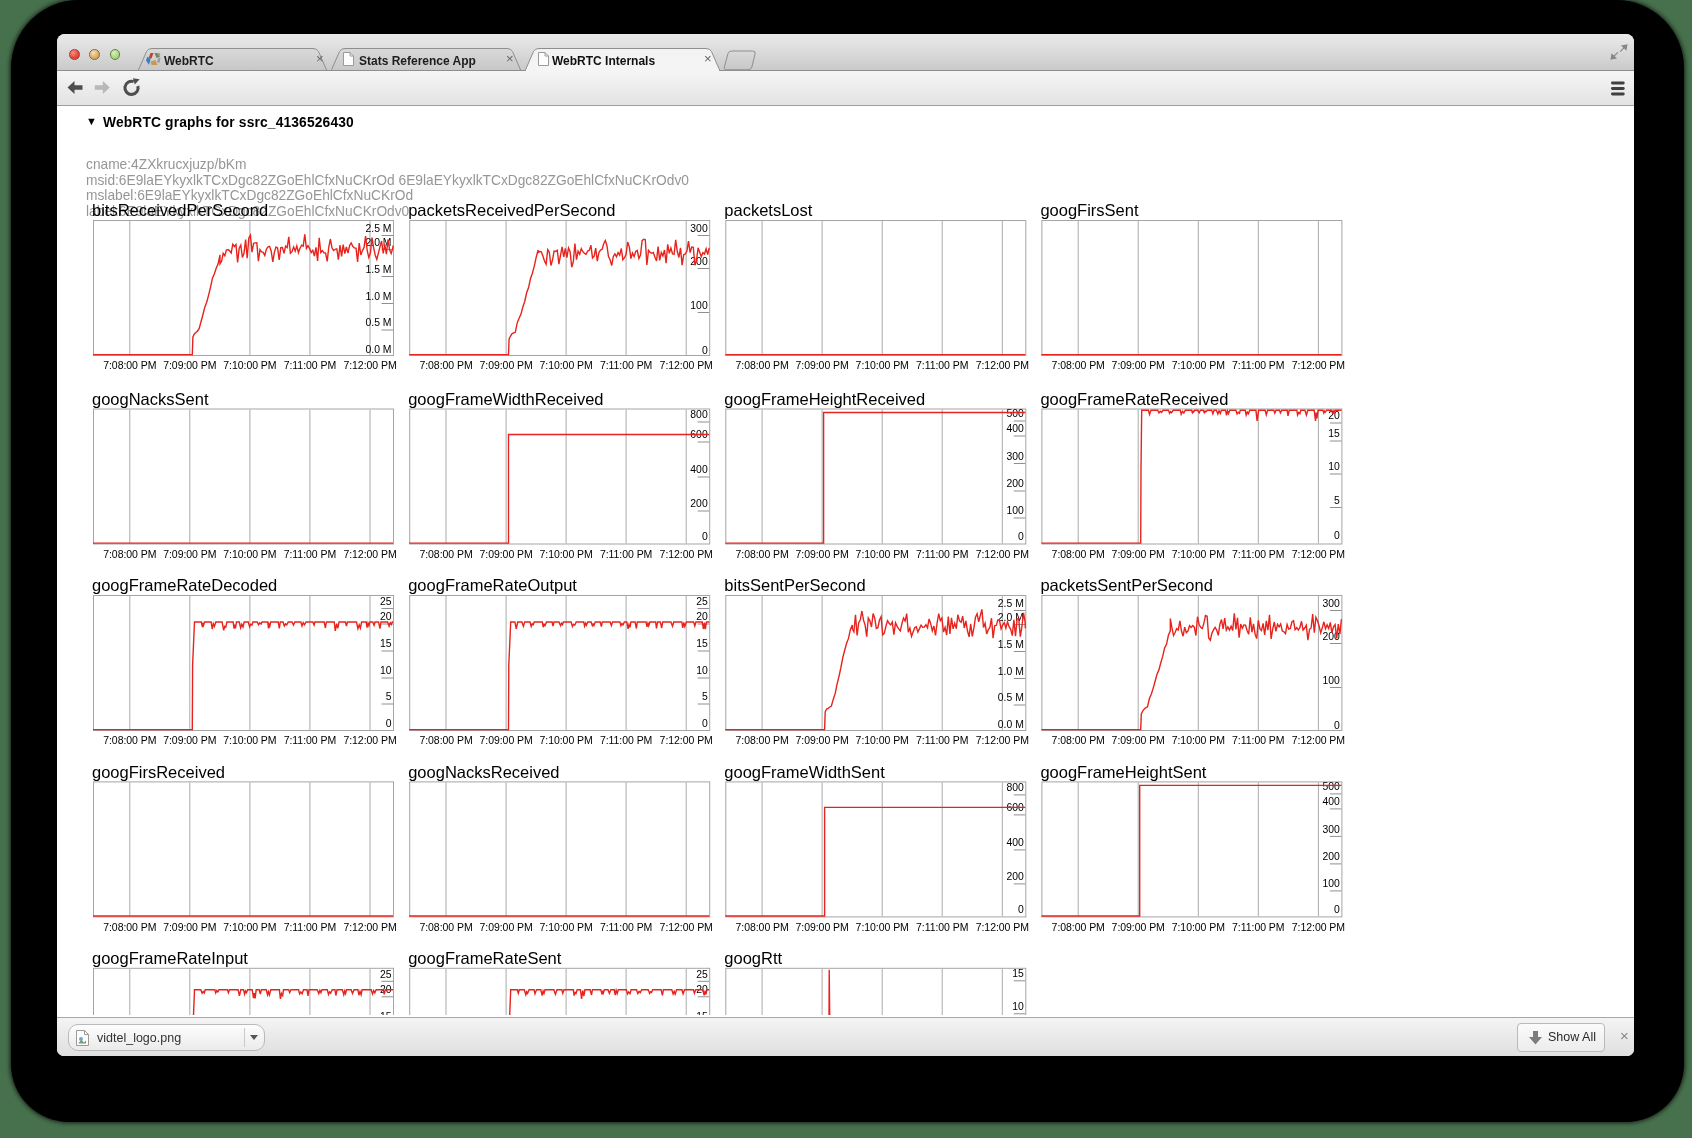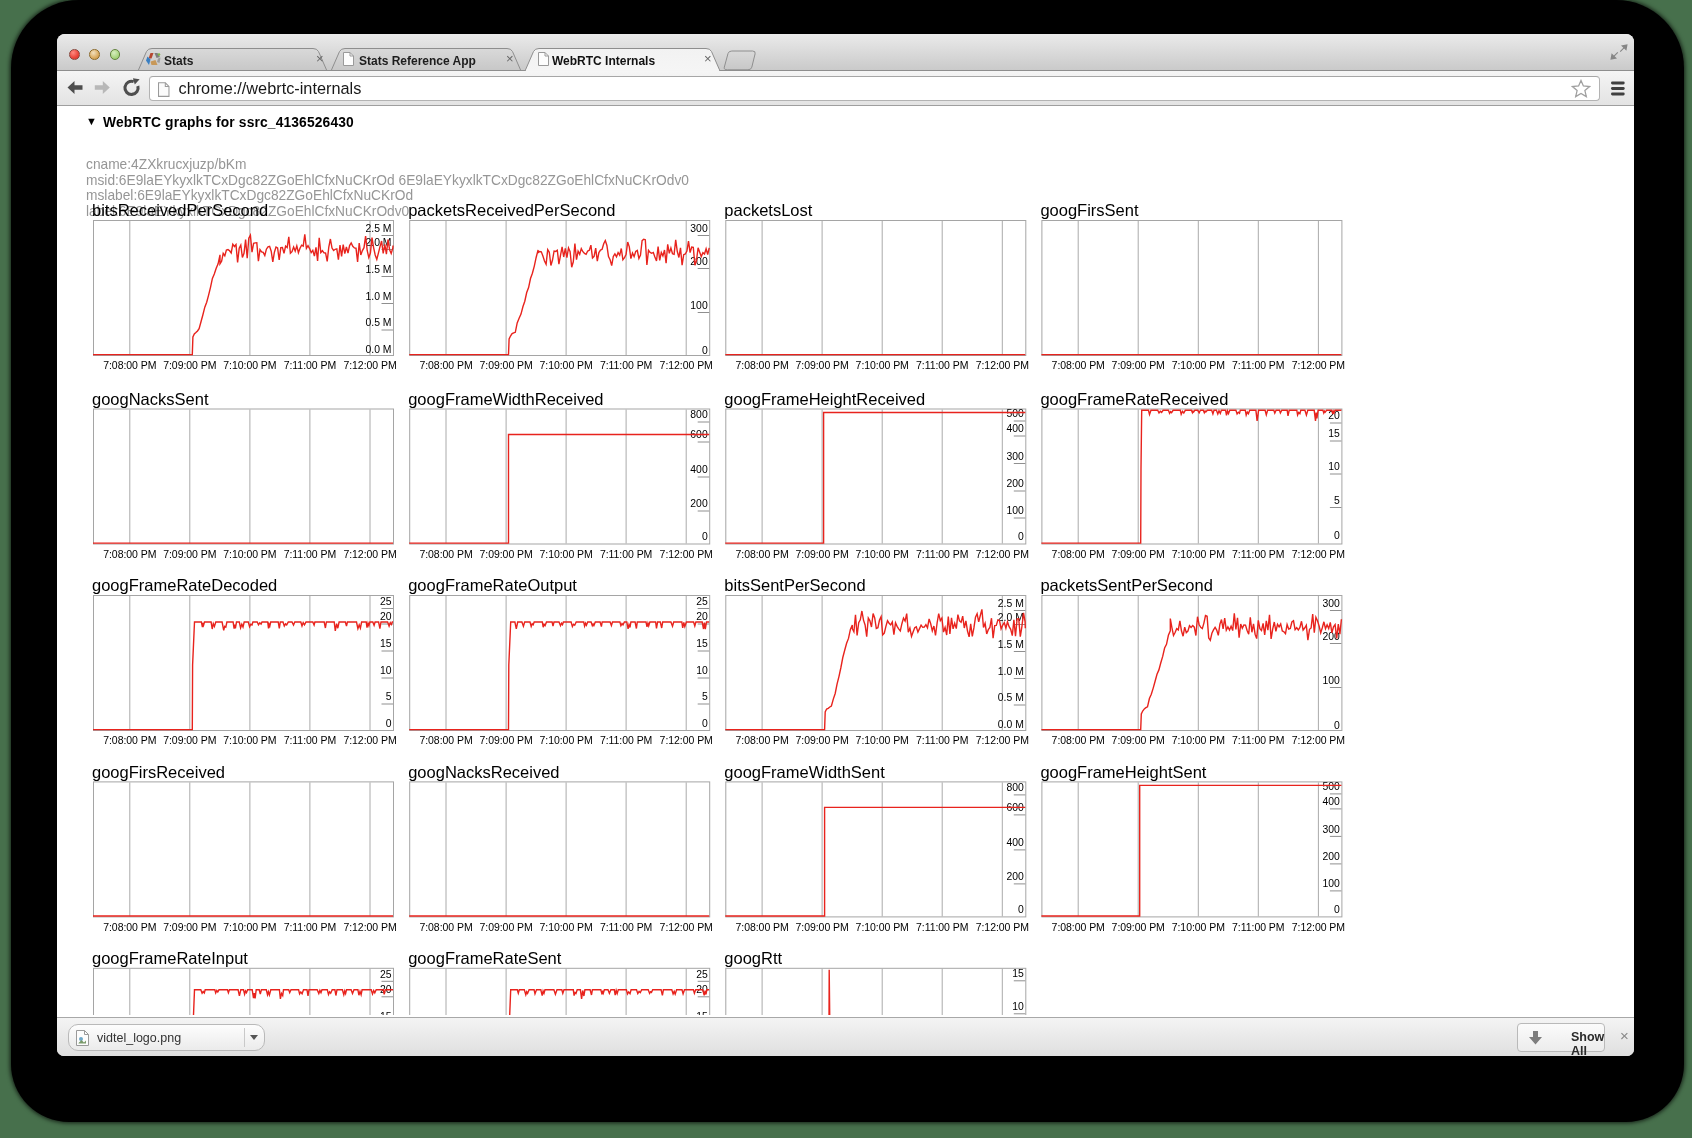--- a/index.html
+++ b/index.html
@@ -44,21 +44,21 @@
     <div class="tl" style="left:52.9px; background:radial-gradient(circle at 38% 32%, #d8eec0, #a8d57f 62%, #8cbf60); border:1px solid #64843f;"></div>
 
     <svg width="16" height="14" style="position:absolute;left:89px;top:18px" viewBox="0 0 32 28">
       <path d="M9,2 L15,2 L11,13 L5,13 Z" fill="#b5472f"></path>
       <path d="M17,2 L23,2 L28,10 L21,12 Z" fill="#7d7d7d"></path>
       <path d="M3,9 L9,15 L6,26 L0,17 Z" fill="#3a7fc2"></path>
       <path d="M9,19 L19,16 L23,26 L11,26 Z" fill="#c89858"></path>
       <path d="M24,13 L29,11 L27,22 L22,20 Z" fill="#9a9a9a"></path>
       <circle cx="26" cy="5" r="2.5" fill="#7bb344"></circle>
     </svg>
-    <div class="tabt" style="left:107px; color:#1d1d1d;">Stats</div>
+    <div class="tabt" style="left:107px; color:#1d1d1d;">WebRTC</div>
     <div class="tabx" style="left:259px;">×</div>
     <svg width="11" height="14" style="position:absolute;left:286px;top:17.5px" viewBox="0 0 11 14">
       <path d="M0.5,0.5 L7,0.5 L10.5,4 L10.5,13.5 L0.5,13.5 Z" fill="#fdfdfd" stroke="#9a9a9a"></path>
       <path d="M7,0.5 L7,4 L10.5,4" fill="none" stroke="#9a9a9a"></path>
     </svg>
     <div class="tabt" style="left:302px; color:#1d1d1d;">Stats Reference App</div>
     <div class="tabx" style="left:449px;">×</div>
     <svg width="11" height="14" style="position:absolute;left:481px;top:17.5px" viewBox="0 0 11 14">
       <path d="M0.5,0.5 L7,0.5 L10.5,4 L10.5,13.5 L0.5,13.5 Z" fill="#fdfdfd" stroke="#9a9a9a"></path>
       <path d="M7,0.5 L7,4 L10.5,4" fill="none" stroke="#9a9a9a"></path>
@@ -75,30 +75,20 @@
   </div>
   <div id="toolbar">
     <svg width="120" height="35" style="position:absolute;left:0;top:0" viewBox="0 0 120 35">
       <path d="M10.5,16.5 L17.5,10 L17.5,14.3 L25.5,14.3 L25.5,18.7 L17.5,18.7 L17.5,23 Z" fill="#4e4e4e"></path>
       <path d="M52.8,16.5 L45.8,10 L45.8,14.3 L37.8,14.3 L37.8,18.7 L45.8,18.7 L45.8,23 Z" fill="#b8b8b8"></path>
       <g transform="translate(74.5,16.8)">
         <path d="M 6.35,-1.8 A 6.6,6.6 0 1 1 2.2,-6.2" fill="none" stroke="#4e4e4e" stroke-width="3.1"></path>
         <path d="M 1.4,-9.6 L 8.1,-8.5 L 3.3,-3.2 Z" fill="#4e4e4e"></path>
       </g>
     </svg>
-    <div id="urlbar">
-      <svg width="11.5" height="15.2" style="position:absolute;left:8.5px;top:5.2px" viewBox="0 0 11 14">
-        <path d="M0.5,0.5 L7,0.5 L10.5,4 L10.5,13.5 L0.5,13.5 Z" fill="#fbfbfb" stroke="#9a9a9a"></path>
-        <path d="M7,0.5 L7,4 L10.5,4" fill="none" stroke="#9a9a9a"></path>
-      </svg>
-      <div style="position:absolute;left:29px;top:2.5px;font-size:16.3px;color:#181818;">chrome://webrtc-internals</div>
-      <svg width="20" height="20" style="position:absolute;right:8px;top:2.5px" viewBox="0 0 20 20">
-        <path d="M10,1.5 L12.4,7 L18.5,7.6 L13.9,11.6 L15.3,17.6 L10,14.4 L4.7,17.6 L6.1,11.6 L1.5,7.6 L7.6,7 Z" fill="none" stroke="#a0a0a0" stroke-width="1.3"></path>
-      </svg>
-    </div>
     <svg width="22" height="20" style="position:absolute;left:1550px;top:8.8px" viewBox="0 0 22 20">
       <rect x="4" y="1.5" width="13.7" height="3" rx="1.4" fill="#3f3f3f"></rect>
       <rect x="4" y="7" width="13.7" height="3" rx="1.4" fill="#3f3f3f"></rect>
       <rect x="4" y="12.5" width="13.7" height="3" rx="1.4" fill="#3f3f3f"></rect>
     </svg>
   </div>
   <div id="content">
     <div style="position:absolute;left:29px;top:8.5px;font-size:11px;">▼</div>
     <div style="position:absolute;left:46px;top:9px;font-size:13.8px;font-weight:bold;color:#000;letter-spacing:0.15px;">WebRTC graphs for ssrc_4136526430</div>
     <div style="position:absolute;left:29px;top:27px;font-size:13.75px;color:#969696;line-height:15.7px;white-space:nowrap;margin-top:24px;">cname:4ZXkrucxjuzp/bKm<br>msid:6E9laEYkyxlkTCxDgc82ZGoEhlCfxNuCKrOd 6E9laEYkyxlkTCxDgc82ZGoEhlCfxNuCKrOdv0<br>mslabel:6E9laEYkyxlkTCxDgc82ZGoEhlCfxNuCKrOd<br>label:6E9laEYkyxlkTCxDgc82ZGoEhlCfxNuCKrOdv0</div>
@@ -490,17 +480,17 @@
         <path d="M2.5,13 L5.5,10 L8,12.5 L10,10.5 L10,13.5 L2.5,13.5 Z" fill="#7a9a6a"></path>
       </svg>
       <div style="position:absolute;left:28px;top:6.5px;font-size:12.5px;color:#333;">vidtel_logo.png</div>
       <div style="position:absolute;right:19px;top:3px;bottom:3px;width:1px;background:#c9c9c9;"></div>
       <div style="position:absolute;right:6px;top:10.5px;width:0;height:0;border-left:4px solid transparent;border-right:4px solid transparent;border-top:5px solid #555;"></div>
     </div>
     <div style="position:absolute;left:1460px;top:5.5px;width:88px;height:28.5px;border:1px solid #b9b9b9;border-radius:4px;background:linear-gradient(#fbfbfb,#ececec);">
       <svg width="13" height="14" style="position:absolute;left:11px;top:7px" viewBox="0 0 13 14">
         <path d="M4,0 L9,0 L9,6 L13,6 L6.5,13.5 L0,6 L4,6 Z" fill="#7d7d7d"></path>
       </svg>
-      <div style="position:absolute;left:30px;top:6px;font-size:12.5px;font-weight:700;color:#2a2a2a;margin-left:23px;">Show All</div>
+      <div style="position:absolute;left:30px;top:6px;font-size:12.5px;font-weight:400;color:#2a2a2a;">Show All</div>
     </div>
     <div style="position:absolute;left:1563px;top:9px;font-size:15px;color:#888;">×</div>
   </div>
 </div>
 
 </body></html>

